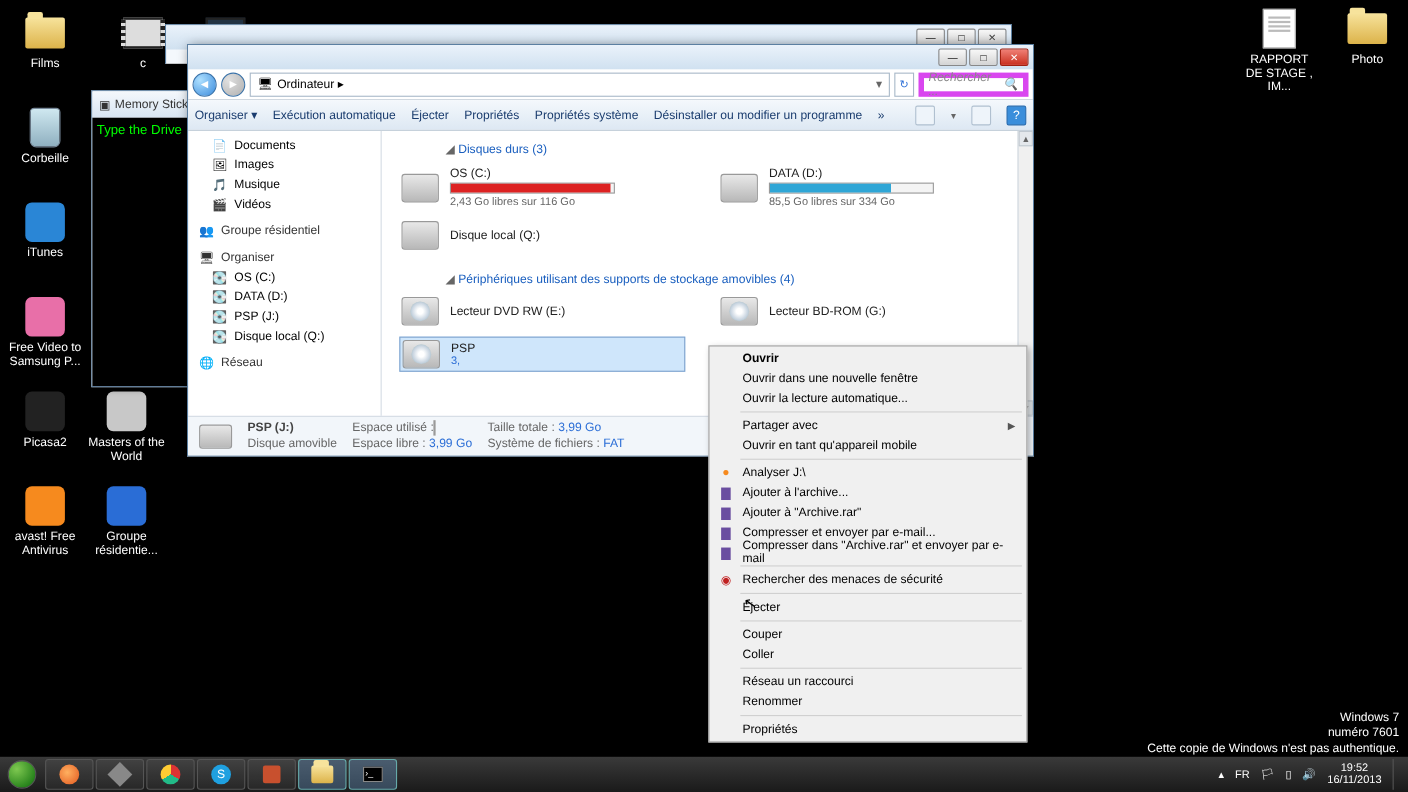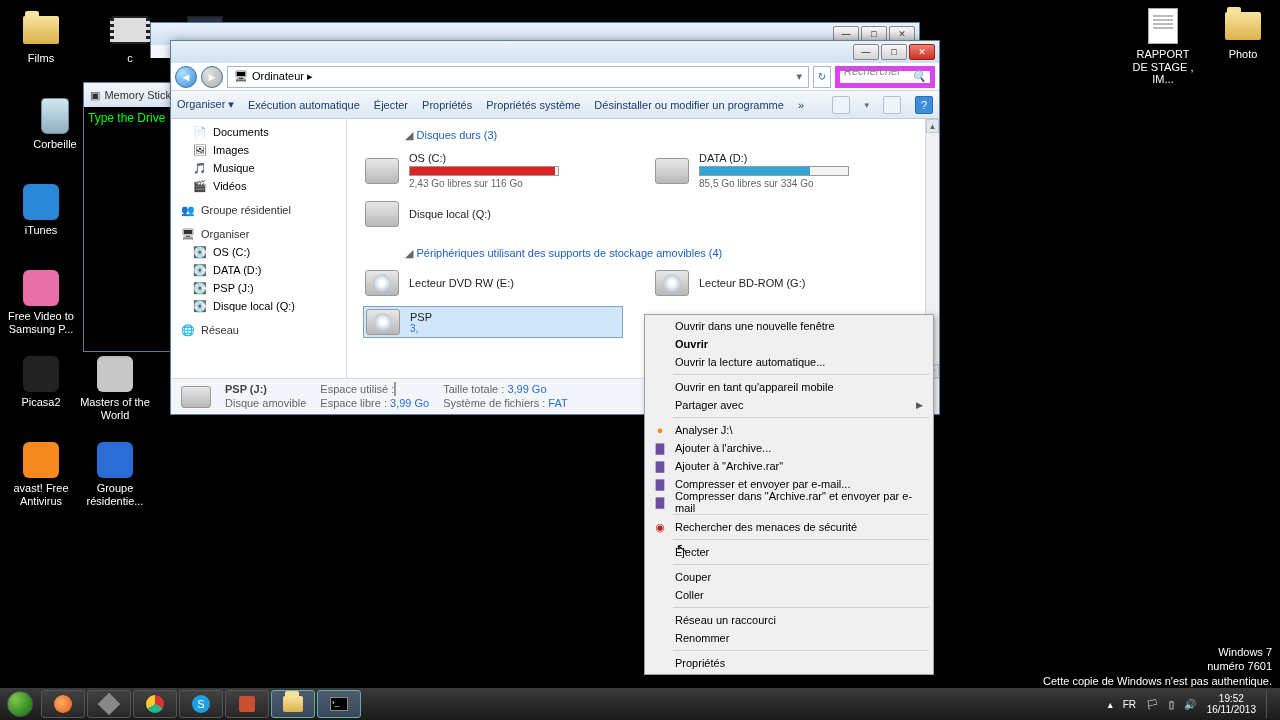--- a/index.html
+++ b/index.html
@@ -93,21 +93,21 @@
 </head>
 <body>
 
 <div id="dl1">
     <div class="desktop-icon" style="left: 6px; top: 10px;">
       <div class="di">
         <div class="fld"></div>
       </div>
       <div class="lbl">Films</div>
     </div>
-    <div class="desktop-icon" style="left: 20px; top: 96px;">
+    <div class="desktop-icon" style="left: 6px; top: 96px;">
       <div class="di">
         <div class="bin"></div>
       </div>
       <div class="lbl">Corbeille</div>
     </div>
     <div class="desktop-icon" style="left: 6px; top: 182px;">
       <div class="di">
         <div class="app" style="background:#2a86d6"></div>
       </div>
       <div class="lbl">iTunes</div>
@@ -352,36 +352,36 @@
     <span><span style="color:#666">Espace libre :</span> <span style="color:#2a6dd6">3,99 Go</span></span>
   </div>
   <div class="sgrp">
     <span><span style="color:#666">Taille totale :</span> <span style="color:#2a6dd6">3,99 Go</span></span>
     <span><span style="color:#666">Système de fichiers :</span> <span style="color:#2a6dd6">FAT</span></span>
   </div>
  </div>
 </div>
 
 <div class="ctx" id="ctx">
-    <div class="row">
-      <span>Ouvrir dans une nouvelle fenêtre</span>
-    </div>
     <div class="row bold">
       <span>Ouvrir</span>
     </div>
     <div class="row">
+      <span>Ouvrir dans une nouvelle fenêtre</span>
+    </div>
+    <div class="row">
       <span>Ouvrir la lecture automatique...</span>
     </div>
     <div class="sep"></div>
-    <div class="row">
-      <span>Ouvrir en tant qu'appareil mobile</span>
-    </div>
     <div class="row">
       <span>Partager avec</span>
       <span class="arrow">▶</span>
+    </div>
+    <div class="row">
+      <span>Ouvrir en tant qu'appareil mobile</span>
     </div>
     <div class="sep"></div>
     <div class="row">
       <span class="cico" style="color:#f68a1e">●</span>
       <span>Analyser J:\</span>
     </div>
     <div class="row">
       <span class="cico" style="color:#6a4ea0">▇</span>
       <span>Ajouter à l'archive...</span>
     </div>

